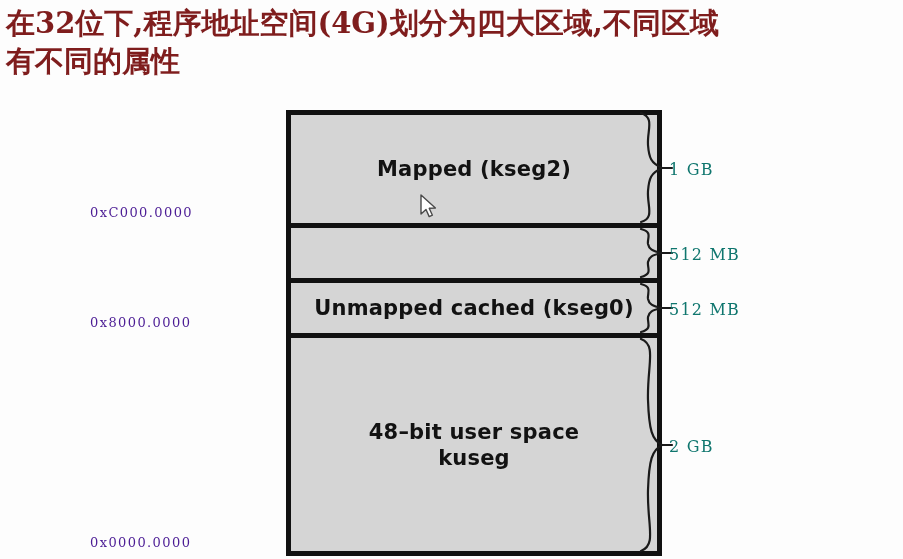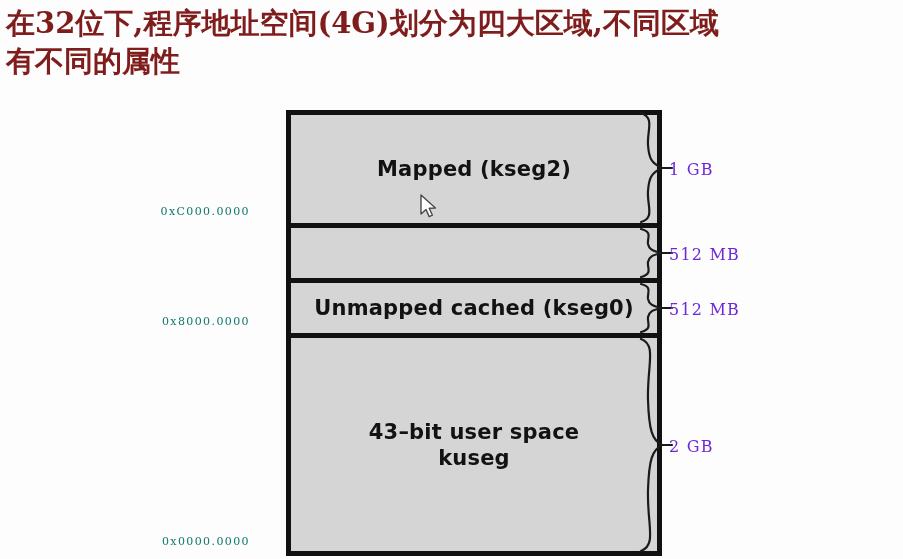--- a/index.html
+++ b/index.html
@@ -77,34 +77,34 @@
     left: 0;
     width: 100%;
     height: 5px;
     background: #111111;
   }
 
   
   .address-label {
     position: absolute;
     font-family: "DejaVu Serif", serif;
-    font-size: 11px;
-    color: #0f766e;
+    font-size: 13px;
+    color: #4c1d95;
     letter-spacing: 1.4px;
     white-space: nowrap;
-    text-align: right;
+    text-align: left;
     width: 160px;
   }
 
   
   .size-annotation {
     position: absolute;
     font-family: "DejaVu Serif", serif;
     font-size: 16px;
-    color: #6d28d9;
+    color: #0f766e;
     letter-spacing: 1.2px;
     white-space: nowrap;
   }
   #brace-layer {
     position: absolute;
     left: 0;
     top: 0;
     width: 903px;
     height: 559px;
     pointer-events: none;
@@ -144,21 +144,21 @@
 
     <div class="seg-divider" style="top:163px;"></div>
 
     <div class="memory-segment" style="top:168px; height:50px;">
       <span class="seg-label">Unmapped cached (kseg0)</span>
     </div>
 
     <div class="seg-divider" style="top:218px;"></div>
 
     <div class="memory-segment" style="top:223px; height:213px; flex-direction:column;">
-      <span class="seg-label">43–bit user space</span>
+      <span class="seg-label">48–bit user space</span>
       <span class="seg-label">kuseg</span>
     </div>
 
   </div>
 
   <svg id="brace-layer" viewBox="0 0 903 559" width="903" height="559">
     <g fill="none" stroke="#1a1a1a" stroke-width="2.2" stroke-linecap="round">
 
       <path d="M 641 113
                C 655 118, 647 130, 648 145

